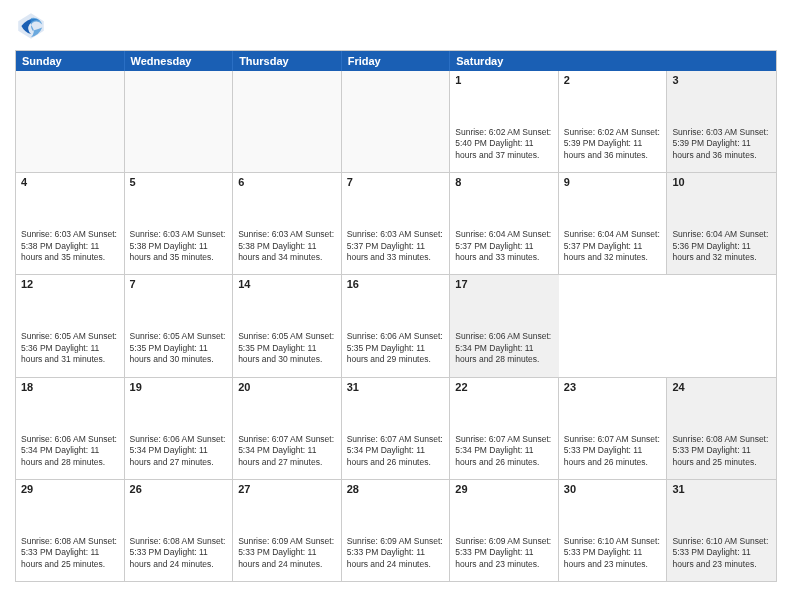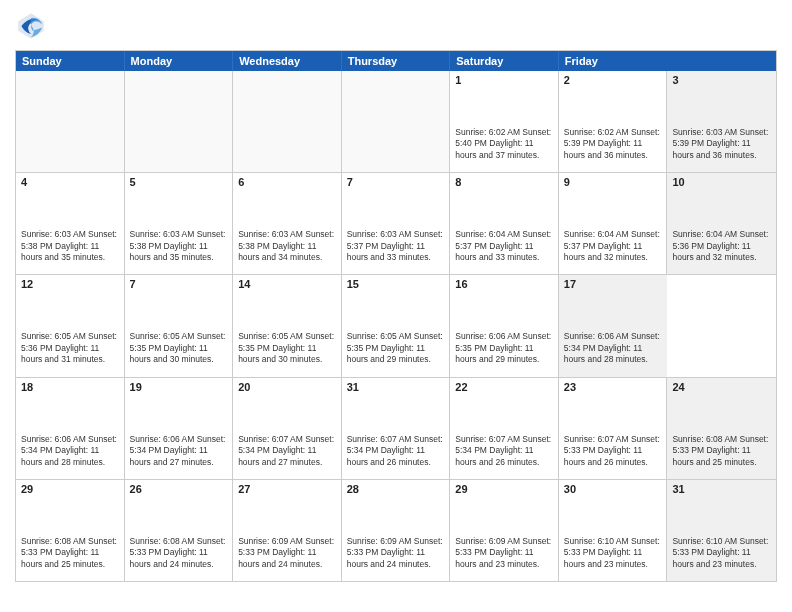--- a/index.html
+++ b/index.html
@@ -128,25 +128,24 @@
     </div>
     <div class="title-block">
       <div class="month-year"></div>
       <div class="location"></div>
     </div>
   </div>
 
   <div class="calendar">
     <div class="cal-header">
     <div class="cal-header-cell">Sunday</div>
-        <div class="cal-header-cell">Monday</div>
         <div class="cal-header-cell">Wednesday</div>
         <div class="cal-header-cell">Thursday</div>
+        <div class="cal-header-cell">Friday</div>
         <div class="cal-header-cell">Saturday</div>
-        <div class="cal-header-cell">Friday</div>
       </div>
     <div class="cal-body">
     <div class="cal-row">
           <div class="cal-cell empty"></div>
           <div class="cal-cell empty"></div>
           <div class="cal-cell empty"></div>
           <div class="cal-cell empty"></div>
           <div class="cal-cell">
             <div class="day-num">1</div>
             <div class="day-info">Sunrise: 6:02 AM
@@ -236,27 +235,20 @@
 and 30 minutes.</div>
           </div>
           <div class="cal-cell">
             <div class="day-num">14</div>
             <div class="day-info">Sunrise: 6:05 AM
 Sunset: 5:35 PM
 Daylight: 11 hours
 and 30 minutes.</div>
           </div>
           <div class="cal-cell">
-            <div class="day-num">15</div>
-            <div class="day-info">Sunrise: 6:05 AM
-Sunset: 5:35 PM
-Daylight: 11 hours
-and 29 minutes.</div>
-          </div>
-          <div class="cal-cell">
             <div class="day-num">16</div>
             <div class="day-info">Sunrise: 6:06 AM
 Sunset: 5:35 PM
 Daylight: 11 hours
 and 29 minutes.</div>
           </div>
           <div class="cal-cell shaded">
             <div class="day-num">17</div>
             <div class="day-info">Sunrise: 6:06 AM
 Sunset: 5:34 PM

